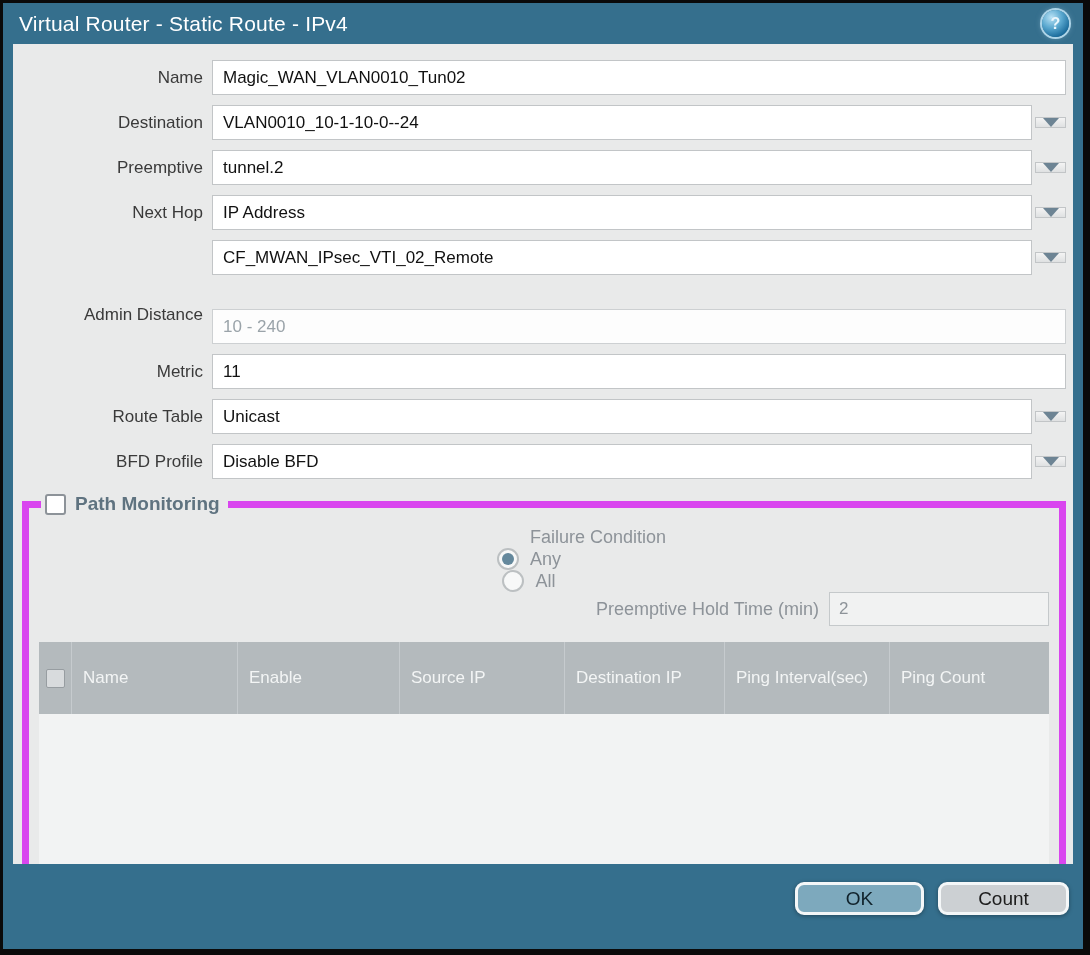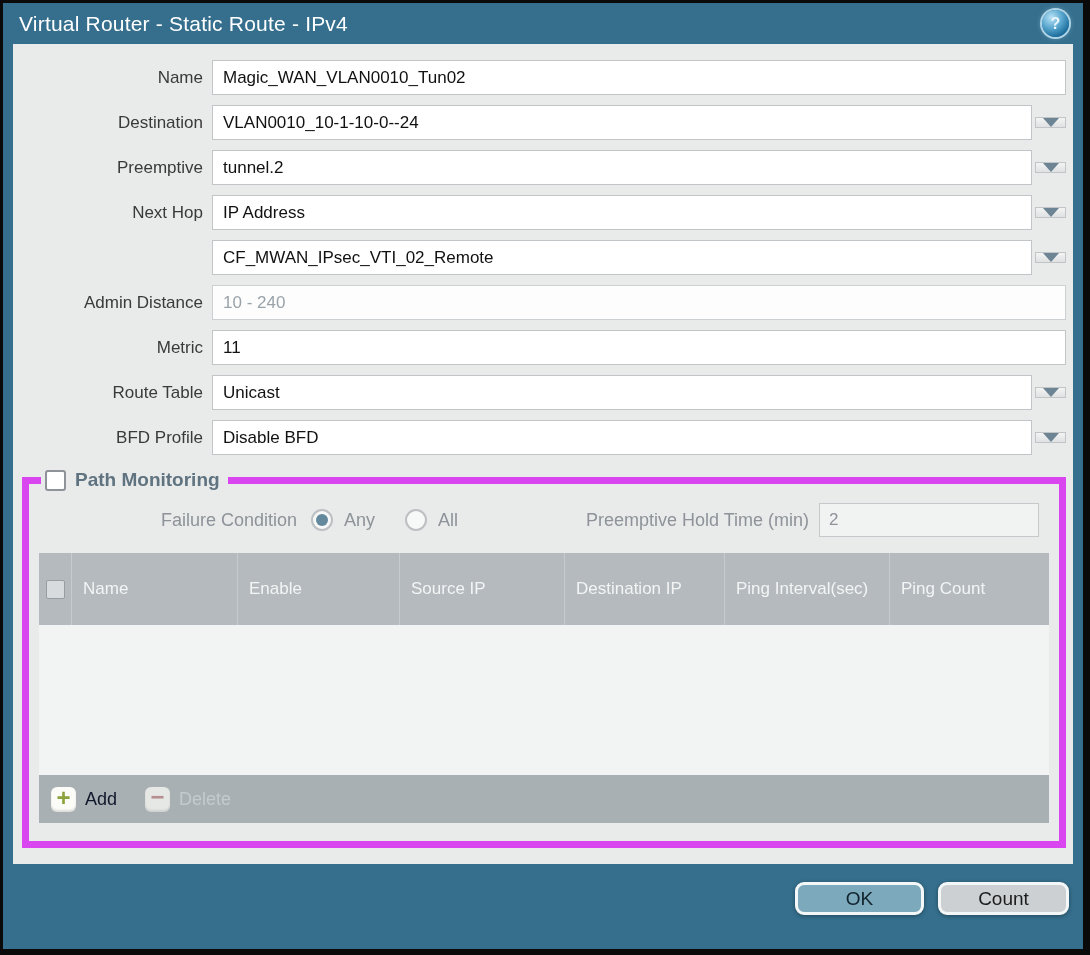--- a/index.html
+++ b/index.html
@@ -38,21 +38,21 @@
     width:181px; margin-right:9px; text-align:right;
     color:#3a3a3a; font-size:17px; flex:none; white-space:nowrap;
   }
   .inwrap { flex:1; display:flex; align-items:center; }
   .tfield {
     flex:1; height:35px; border:1px solid #c2c5c7; background:#ffffff;
     font-family:"Liberation Sans", sans-serif; font-size:17px; color:#111;
     padding:0 10px; outline:none; min-width:0;
   }
   .tfield::placeholder { color:#9aa3a9; }
-  .tfield.disabled { background:#fdfdfd; border-color:#cdd0d2; }
+  .tfield.disabled { background:#fdfdfd; border-color:#cdd0d2;margin-top:24px; }
   .dd-btn {
     width:31px; margin-left:3px; flex:none; cursor:pointer;
     background:linear-gradient(#f4f4f4,#dfe1e2); border:1px solid #c2c5c7;
     display:flex; align-items:center; justify-content:center;
   }
   .dd-arrow {
     width:0; height:0; border-left:8px solid transparent; border-right:8px solid transparent;
     border-top:9px solid #6d8494;
   }
 
@@ -62,33 +62,33 @@
   }
   legend.pm-legend {
     margin-left:2px; padding:0 8px 0 4px; display:flex; align-items:center; gap:9px;
   }
   .checkbox {
     width:21px; height:21px; background:#ffffff; border:2px solid #8d9399;
     border-radius:3px; flex:none; cursor:pointer;
   }
   .pm-title { color:#5f7380; font-weight:bold; font-size:19px; white-space:nowrap; }
 
-  .failure-row { display:flex; align-items:center; margin:12px 0 16px 0; }
+  .failure-row { display:flex; align-items:center; margin:12px 0 16px 0;flex-direction:column; }
   .fc-label { width:258px; text-align:right; color:#8d9399; font-size:18px; margin-right:14px; flex:none; }
   .radio-opt { display:flex; align-items:center; margin-right:30px; cursor:pointer; }
   .radio {
     width:22px; height:22px; border-radius:50%; background:#f7f8f8;
     border:2px solid #bcc0c2; position:relative; flex:none;
   }
   .radio.selected::after {
     content:""; position:absolute; left:3px; top:3px; width:12px; height:12px;
     border-radius:50%; background:#64889c;
   }
   .radio-text { margin-left:11px; color:#8d9399; font-size:18px; }
-  .preempt { margin-left:auto; display:flex; align-items:center; margin-right:10px; }
+  .preempt { margin-left:auto; display:flex; align-items:center; }
   .preempt .plbl { color:#8d9399; font-size:18px; margin-right:10px; white-space:nowrap; }
   .preempt .pfield {
     width:220px; height:34px; background:#f1f2f2; border:1px solid #c5c9cb;
     color:#8d9399; font-size:17px; padding:0 9px; outline:none;
     font-family:"Liberation Sans", sans-serif;
   }
 
   
   .pm-table { border:none; }
   .tbl-header {

